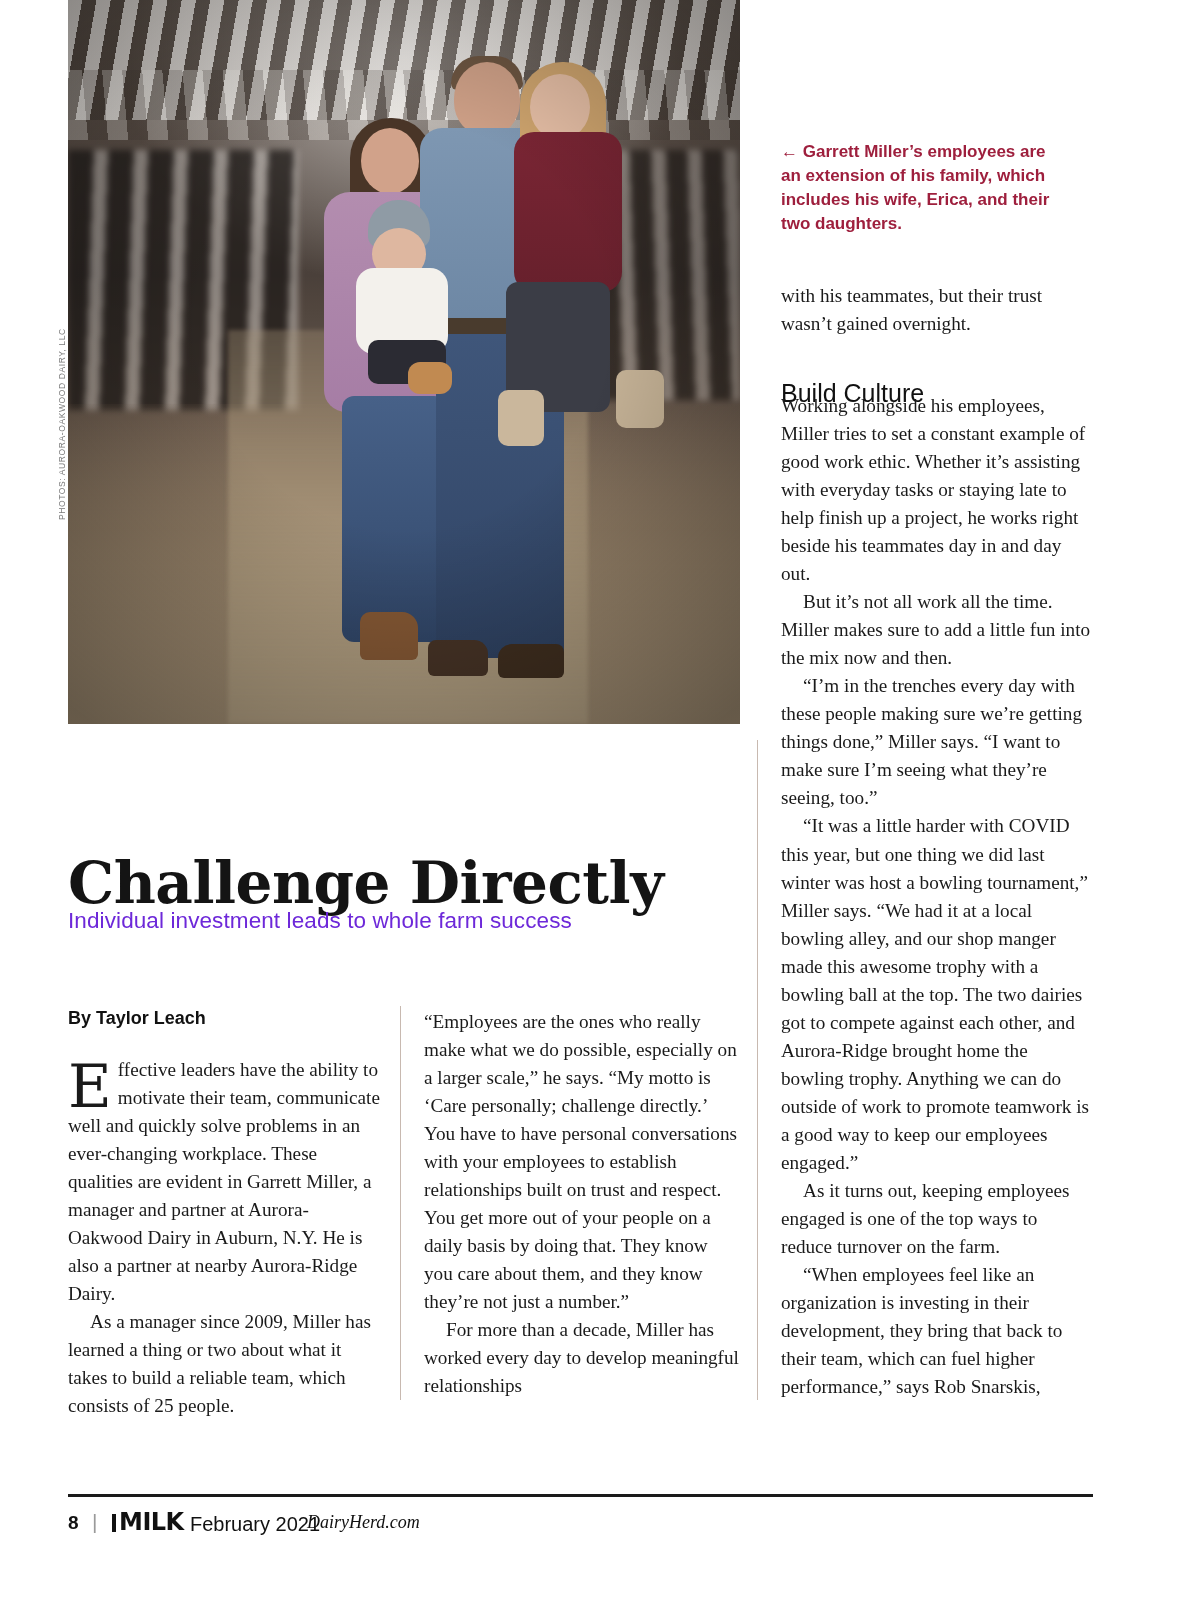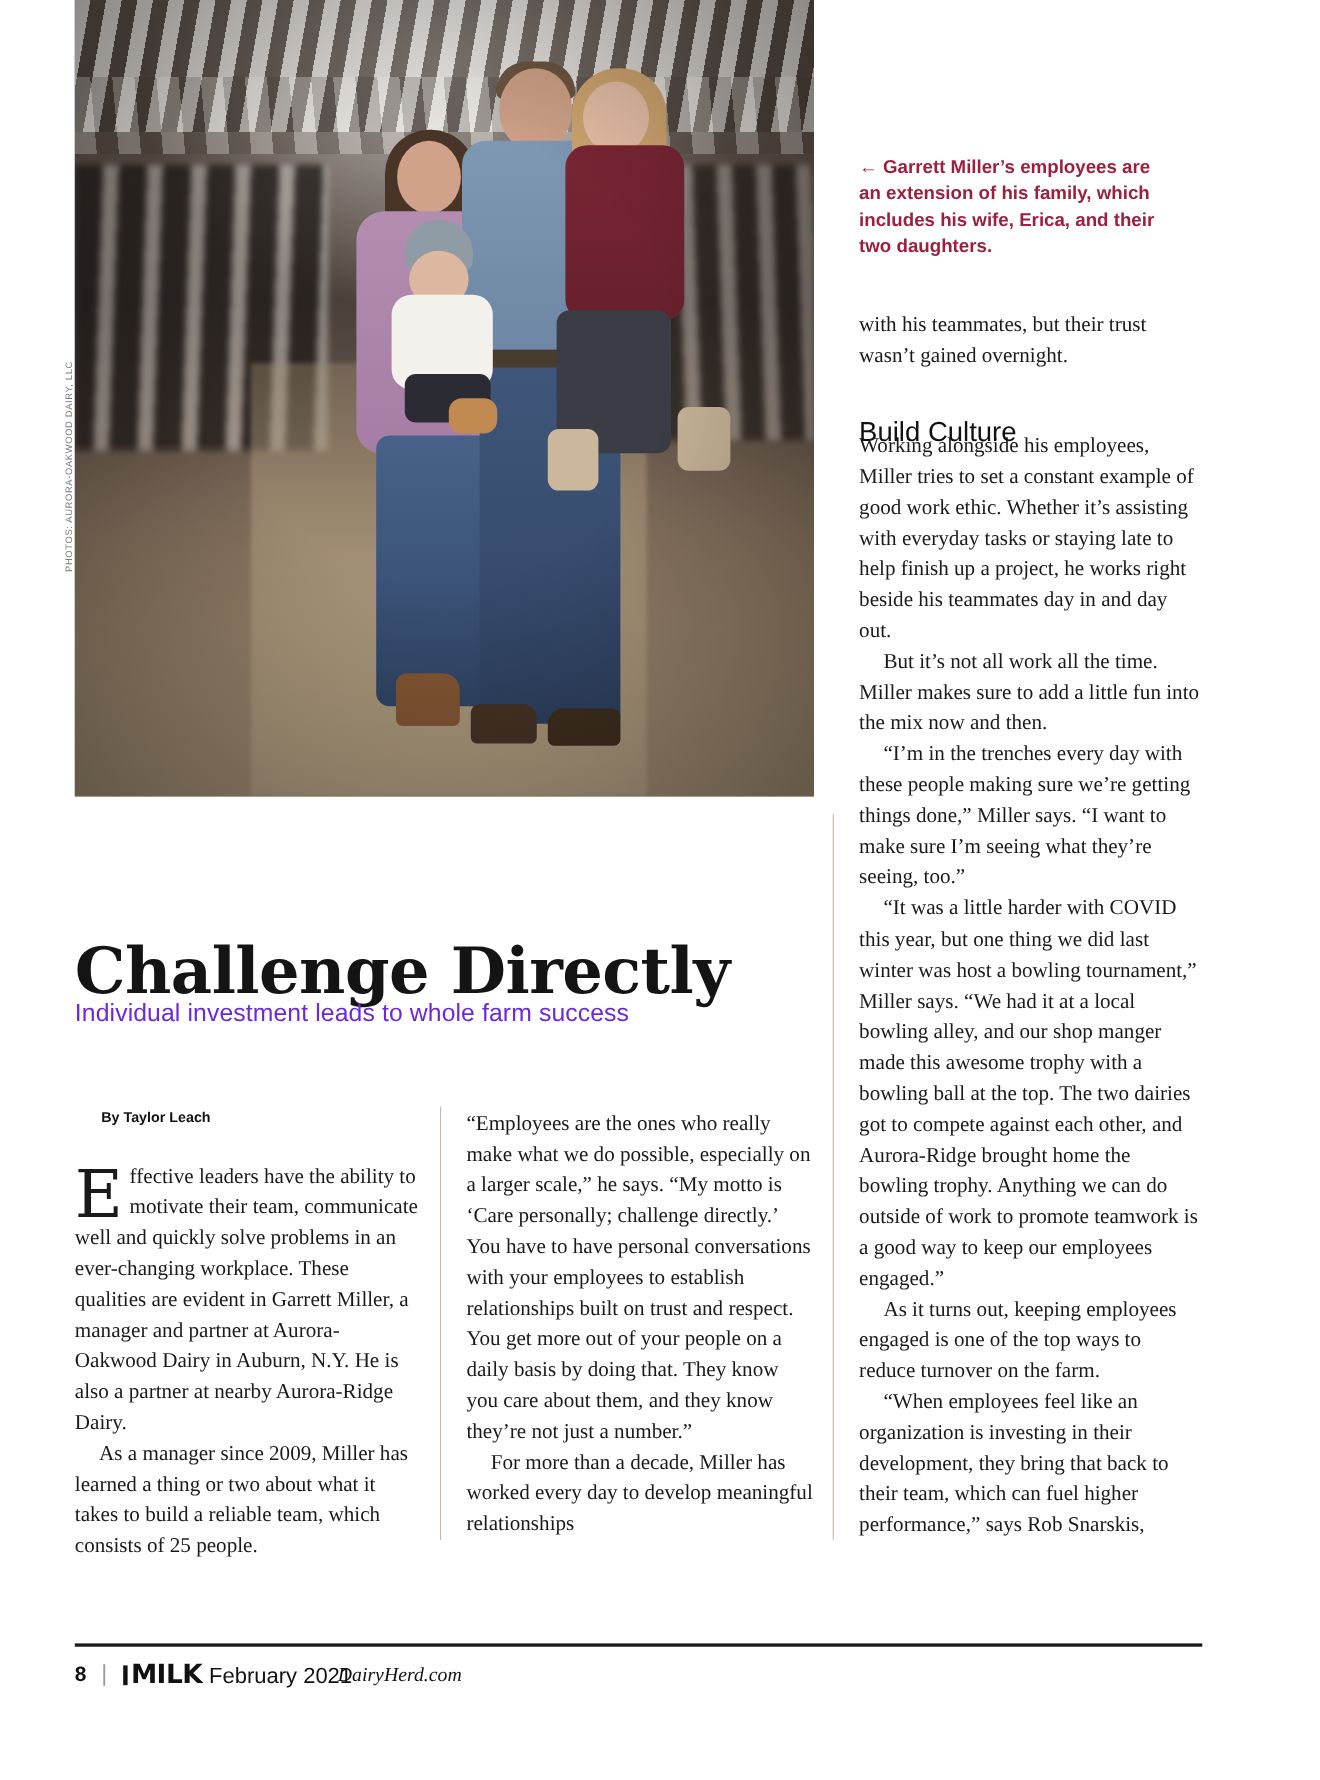--- a/index.html
+++ b/index.html
@@ -154,23 +154,22 @@
     letter-spacing: 0.1px;
   }
 
   
   .byline {
     position: absolute;
     left: 68px;
     top: 1008px;
     font-family: "Liberation Sans", sans-serif;
     font-weight: bold;
-    font-size: 13px;
-    color: #111;
-    margin-left: 24px;
+    font-size: 18px;
+    color: #111;
   }
 
   .col {
     position: absolute;
     font-family: "Liberation Serif", serif;
     font-size: 19.2px;
     line-height: 1.46;
     color: #1a1a1a;
     text-align: left;
   }

